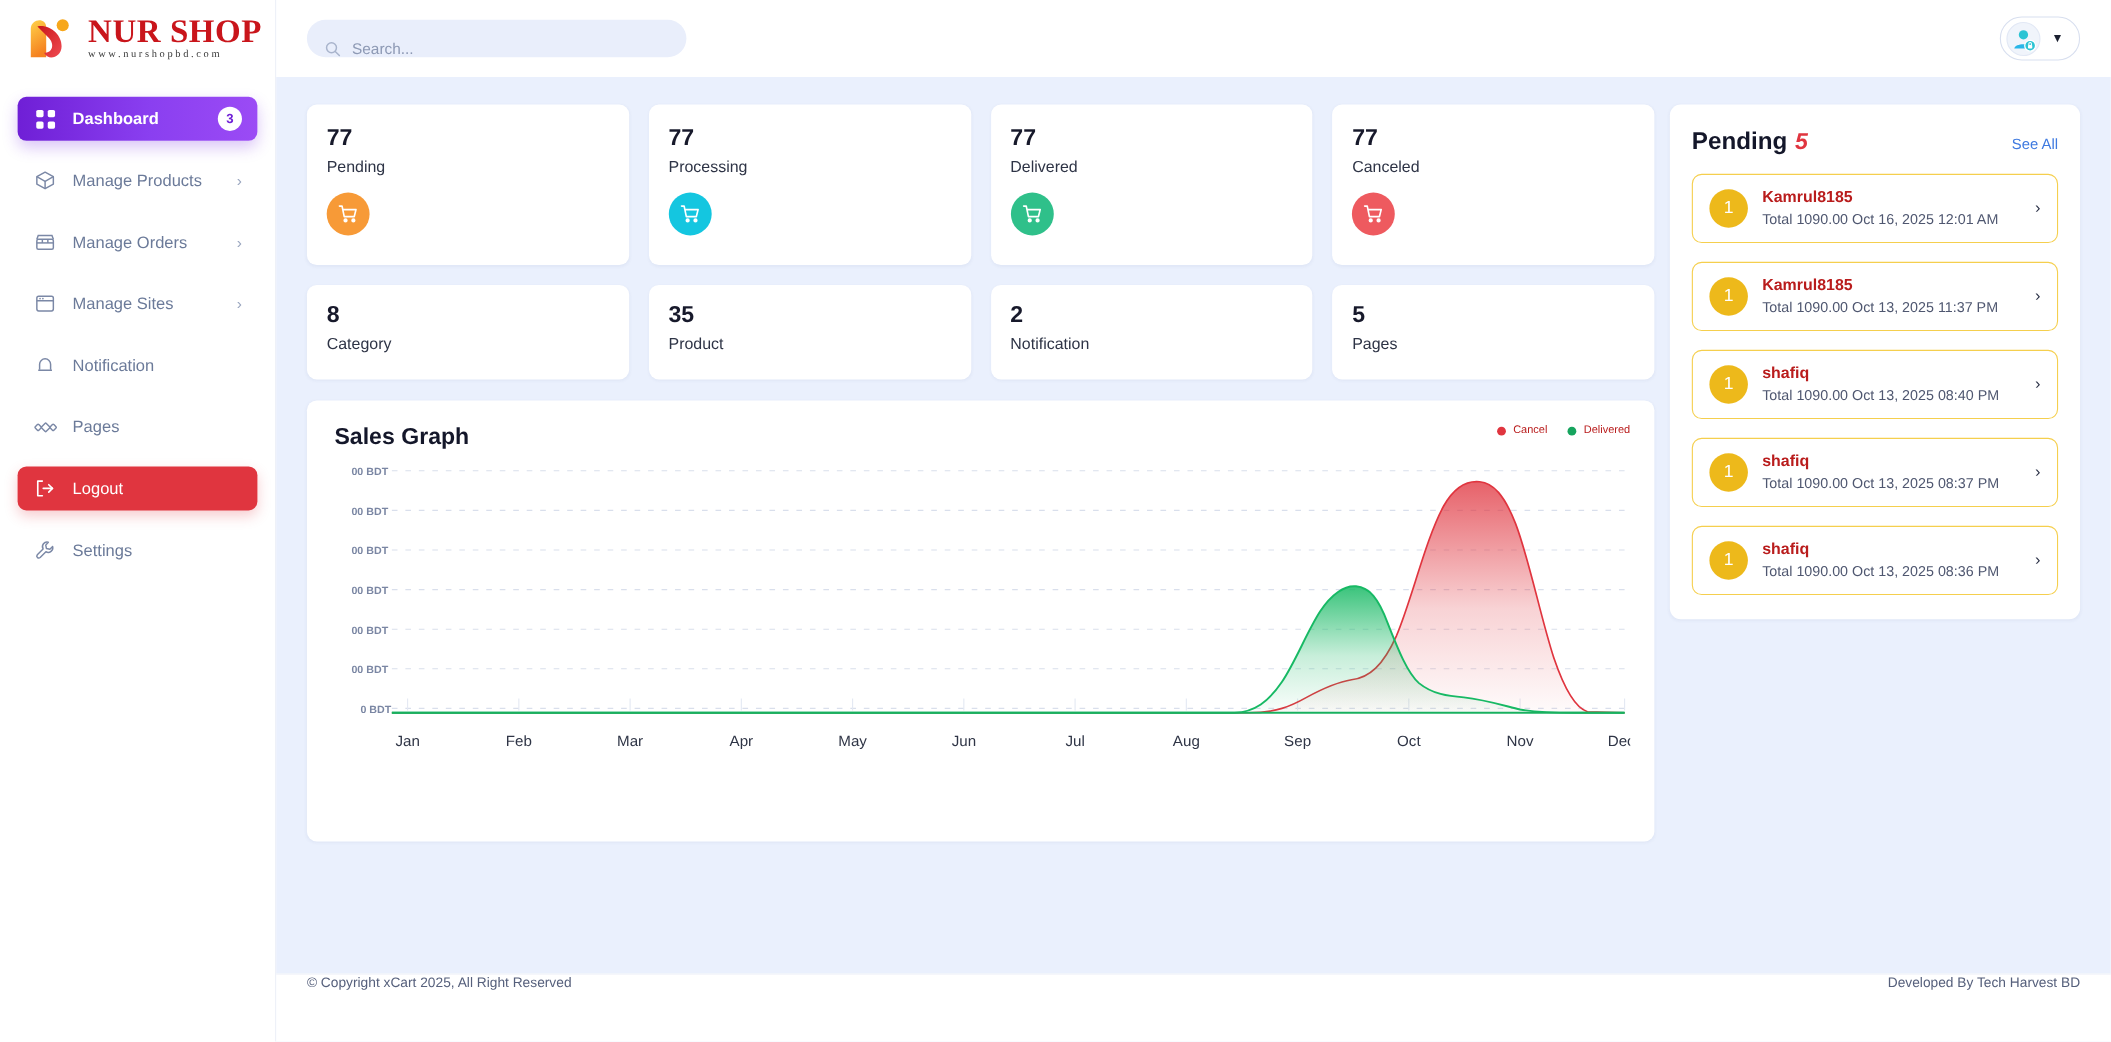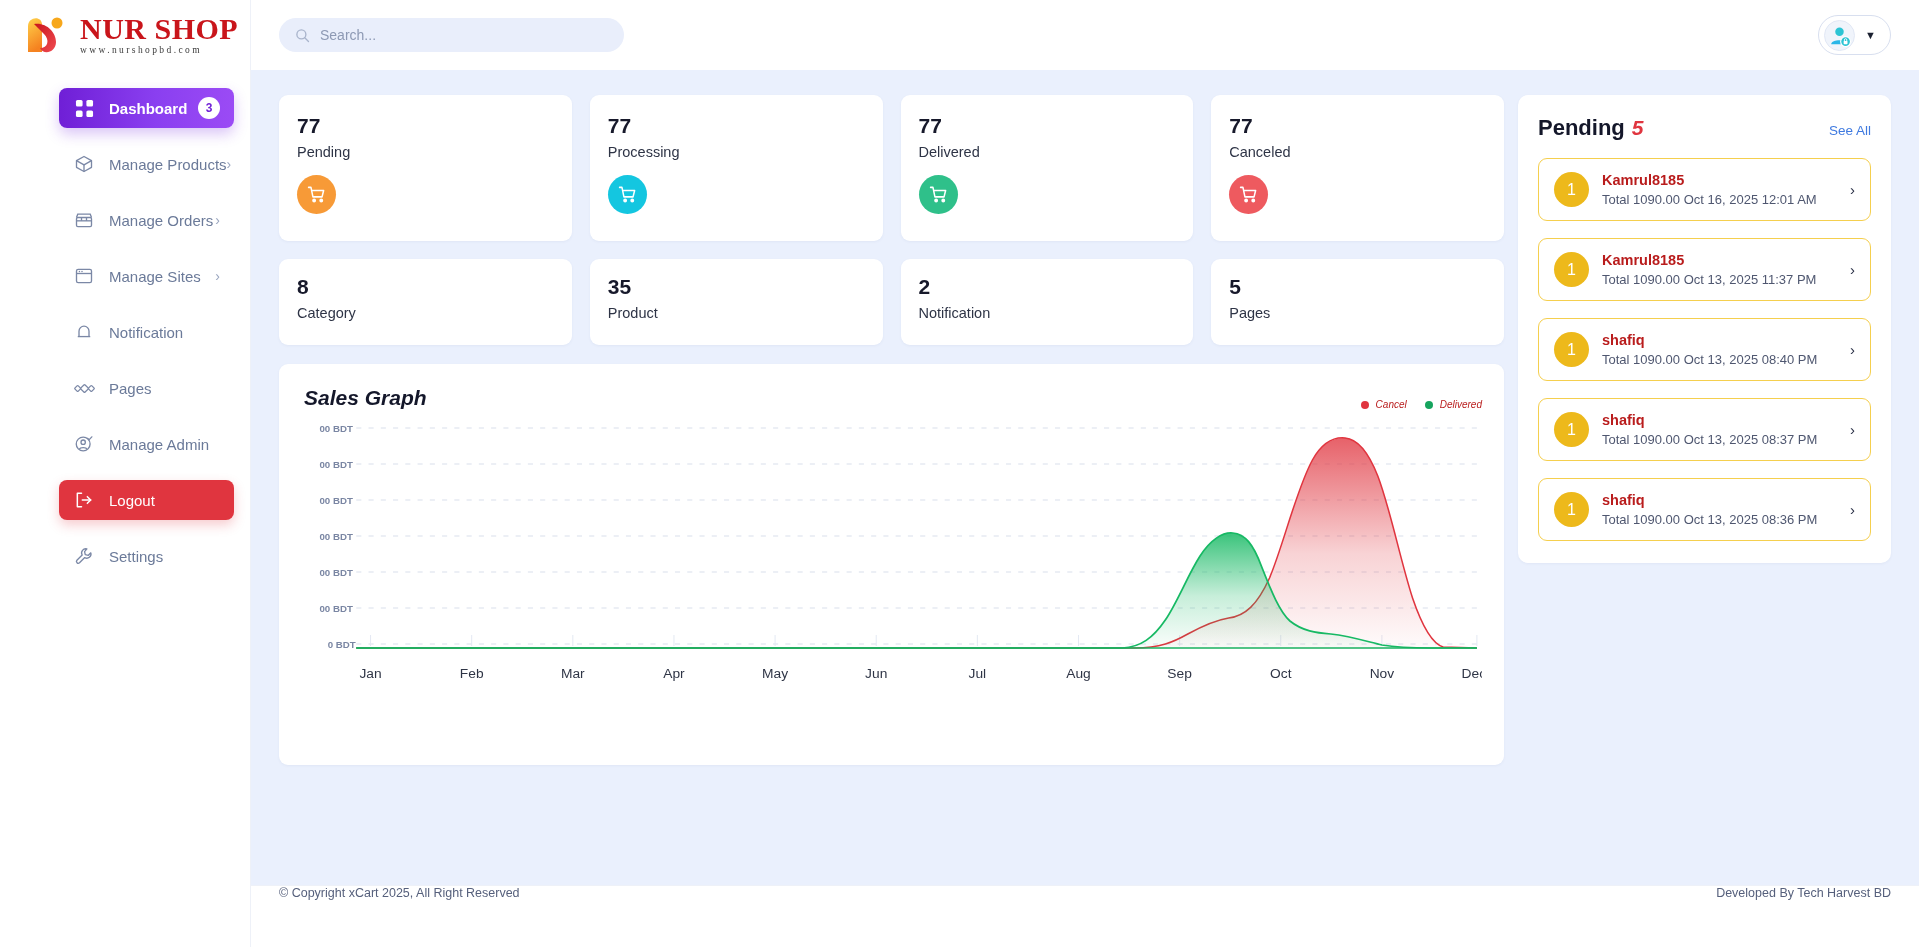--- a/index.html
+++ b/index.html
@@ -29,21 +29,20 @@
     font-family: "Liberation Serif", serif;
     font-size: 9.5px; color: #3a3a3a; letter-spacing: 2.4px; margin-top: 2px;
   }
 
   .nav { padding: 18px 16px 0 16px; }
   .nav-item {
     display: flex; align-items: center; height: 40px;
     border-radius: 8px; padding: 0 14px; margin-bottom: 16px;
     color: #6b7a99; font-size: 15px; cursor: pointer; position: relative;
     text-decoration: none;
-    margin-left: 43px;
   }
   .nav-item .ico { width: 22px; height: 22px; margin-right: 14px; display:flex; align-items:center; justify-content:center; flex:0 0 22px;}
   .nav-item .lbl { flex: 1; white-space: nowrap; }
   .nav-item.active {
     background: linear-gradient(90deg, #6f1fd6 0%, #8a3ff0 55%, #9b4bf5 100%);
     color: #ffffff; font-weight: 600;
     box-shadow: 0 6px 14px rgba(122,45,226,0.28);
   }
   .nav-item.logout {
     background: #e0353f; color: #fff; font-weight: 500; margin-top: 14px;
@@ -59,21 +58,21 @@
   
   #main { flex: 1; height: 947px; display: flex; flex-direction: column; background: #eaf0fd; }
 
   
   #topbar {
     height: 70px; background: #ffffff; display: flex; align-items: center;
     padding: 0 28px 0 28px; flex: 0 0 70px;
   }
   .search-wrap {
     width: 345px; height: 34px; background: #e9eefb; border-radius: 20px;
-    display: flex; align-items: center; padding: 0 16px;
+    display: flex; align-items: flex-end; padding: 0 16px;
   }
   .search-wrap svg { flex: 0 0 15px; margin-right: 10px; }
   .search-input {
     border: none; outline: none; background: transparent;
     font-family: "Liberation Sans", sans-serif; font-size: 14px; color: #63708c;
     width: 100%;
   }
   .search-input::placeholder { color: #8d99b4; }
   .topbar-spacer { flex: 1; }
   .user-pill {
@@ -109,21 +108,21 @@
     display: flex; align-items: center; justify-content: center;
   }
   .stat-row-2 { margin-top: 18px; }
 
   
   .graph-card {
     background: #fff; border-radius: 9px; margin-top: 19px;
     padding: 22px 22px 22px 18px; height: 401px;
     box-shadow: 0 1px 3px rgba(40,60,110,0.05);
   }
-  .graph-head { display: flex; align-items: flex-end; font-style: italic; }
+  .graph-head { display: flex; align-items: flex-start; }
   .graph-title { font-size: 21px; font-weight: 700; color: #14172a; padding-left: 7px;}
   .graph-head .sp { flex: 1; }
   .legend { display: flex; align-items: center; gap: 18px; }
   .legend-item { display: flex; align-items: center; gap: 7px; font-size: 10px; color: #b91c1c; }
   .legend-dot { width: 8px; height: 8px; border-radius: 50%; }
   .chart-box { position: relative; margin-top: 10px; height: 290px; }
   .chart-svg { display: block; width: 100%; height: 290px; }
 
   
   .pending-card {
@@ -262,31 +261,20 @@
         <span class="ico">
           <svg width="21" height="21" viewBox="0 0 24 24" fill="none" stroke="#7b88a6" stroke-width="1.5">
             <rect x="8.6" y="8.6" width="6.8" height="6.8" rx="1" transform="rotate(45 12 12)"></rect>
             <rect x="1.6" y="9.4" width="5.2" height="5.2" rx="1" transform="rotate(45 4.2 12)"></rect>
             <rect x="17.2" y="9.4" width="5.2" height="5.2" rx="1" transform="rotate(45 19.8 12)"></rect>
           </svg>
         </span>
         <span class="lbl">Pages</span>
       </div>
 
-      <div class="nav-item">
-        <span class="ico">
-          <svg width="20" height="20" viewBox="0 0 24 24" fill="none" stroke="#7b88a6" stroke-width="1.6">
-            <circle cx="11" cy="12" r="8.3"></circle>
-              <circle cx="11" cy="9.8" r="2.6"></circle>
-            <path d="M6.4 18.2 C7.4 15.6 14.6 15.6 15.6 18.2"></path>
-            <path d="M16.2 5.2 L18 7 L21.4 3.4" stroke-linecap="round"></path>
-          </svg>
-        </span>
-        <span class="lbl">Manage Admin</span>
-      </div>
 
       <div class="nav-item logout">
         <span class="ico">
           <svg width="20" height="20" viewBox="0 0 24 24" fill="none" stroke="#fff" stroke-width="1.8" stroke-linecap="round" stroke-linejoin="round">
             <path d="M9 4 L4 4 L4 20 L9 20"></path>
               <path d="M10 12 L20 12"></path>
               <path d="M16 8 L20 12 L16 16"></path>
           </svg>
         </span>
         <span class="lbl">Logout</span>

